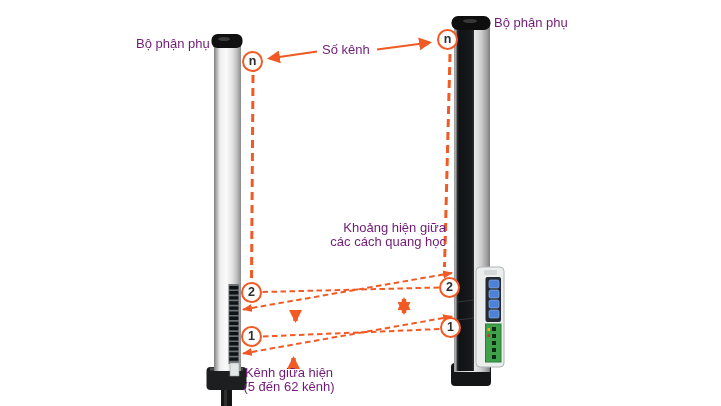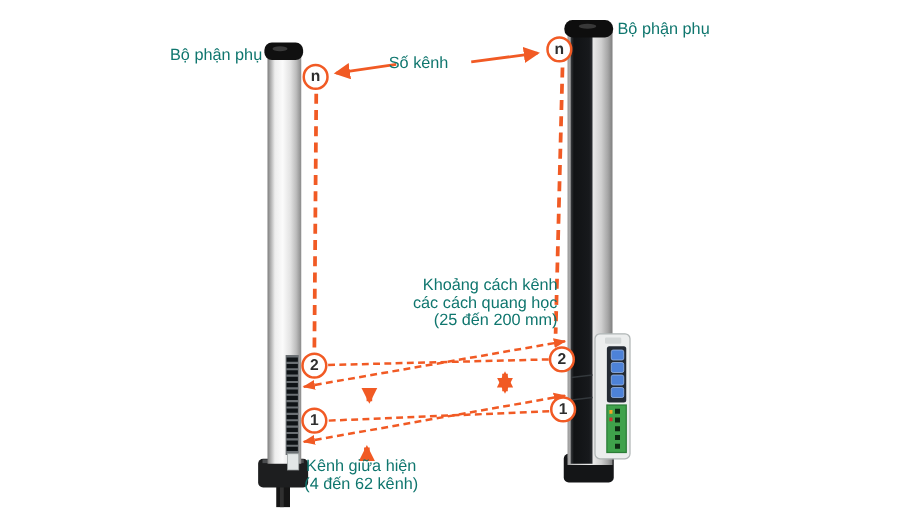--- a/index.html
+++ b/index.html
@@ -2,21 +2,21 @@
 <html><head>
 <meta charset="utf-8">
 <style>
   html,body{margin:0;padding:0;background:#fff;}
   .stage{
     position:relative;width:721px;height:406px;background:#ffffff;overflow:hidden;
     font-family:"Liberation Sans", sans-serif;
   }
   .stage svg{position:absolute;left:0;top:0;}
   .lbl{
-    position:absolute;color:#0f766e;font-size:13px;line-height:14px;white-space:nowrap;
+    position:absolute;color:#701a75;font-size:13px;line-height:14px;white-space:nowrap;
   }
   .lbl .line{display:block;}
   .lbl.right{text-align:right;white-space:normal;}
   .lbl.center{text-align:center;white-space:normal;}
   .marker{
     position:absolute;width:21px;height:21px;border-radius:50%;
     background:#ffffff;border:2px solid #f15a24;box-sizing:border-box;
     display:flex;align-items:center;justify-content:center;
     font-size:12.5px;font-weight:700;color:#2e2e2e;line-height:1;
   }
@@ -117,31 +117,30 @@
       <line x1="377" y1="49.5" x2="430" y2="42.5" stroke-width="2.2" marker-end="url(#ahBig)"></line>
 
       <line x1="404" y1="299" x2="404" y2="313" stroke-width="4.5" marker-start="url(#ahBig)" marker-end="url(#ahBig)"></line>
       <line x1="295.5" y1="311" x2="295.5" y2="321" stroke-width="4.5" marker-end="url(#ahBig)"></line>
       <line x1="293.5" y1="368" x2="293.5" y2="358" stroke-width="4.5" marker-end="url(#ahBig)"></line>
     </g>
   </svg>
 
   <div class="lbl" style="left:136px;top:37px;">Bộ phận phụ</div>
   <div class="lbl" style="left:494px;top:16px;">Bộ phận phụ</div>
-  <div class="lbl" style="left:311px;top:43px;">Số kênh</div>
+  <div class="lbl" style="left:322px;top:43px;">Số kênh</div>
 
   <div class="lbl right" style="left:298px;top:221px;width:148px;">
-    <span class="line">Khoảng cách kênh</span>
+    <span class="line">Khoảng hiện giữa</span>
     <span class="line">các cách quang học</span>
-    <span class="line">(25 đến 200 mm)</span>
   </div>
 
   <div class="lbl center" style="left:233px;top:366px;width:112px;">
     <span class="line">Kênh giữa hiện</span>
-    <span class="line">(4 đến 62 kênh)</span>
+    <span class="line">(5 đến 62 kênh)</span>
   </div>
 
   <div class="marker" style="left:242px;top:51px;">n</div>
   <div class="marker" style="left:437px;top:29px;">n</div>
   <div class="marker" style="left:241px;top:282px;">2</div>
   <div class="marker" style="left:439px;top:277px;">2</div>
   <div class="marker" style="left:241px;top:326px;">1</div>
   <div class="marker" style="left:440px;top:317px;">1</div>
 
 </div>

